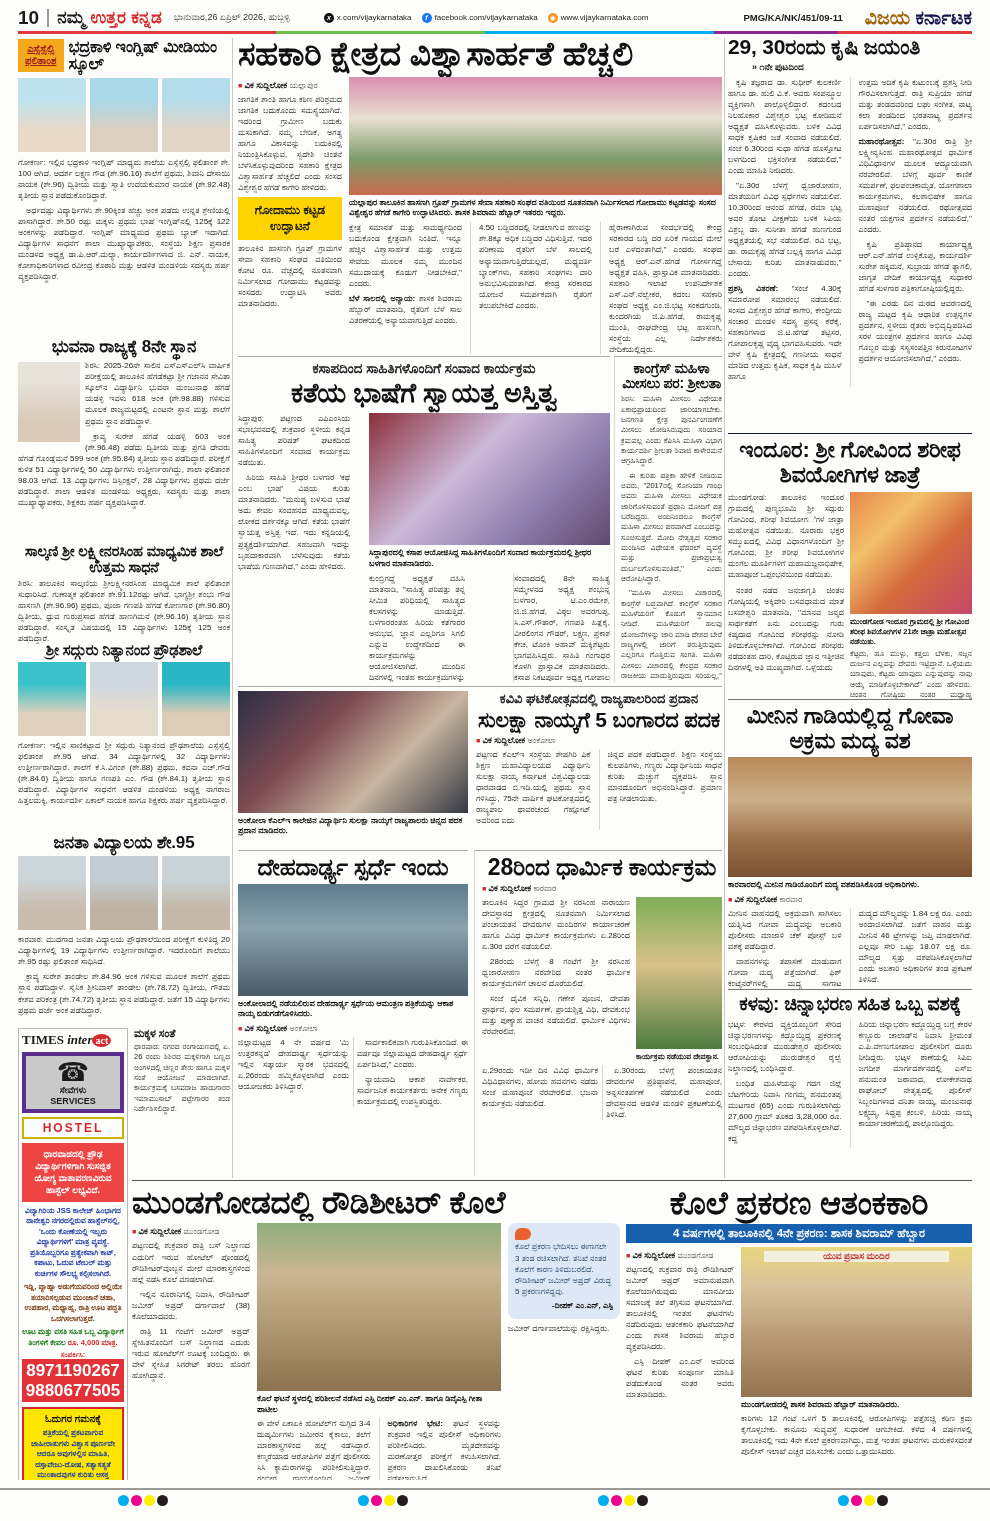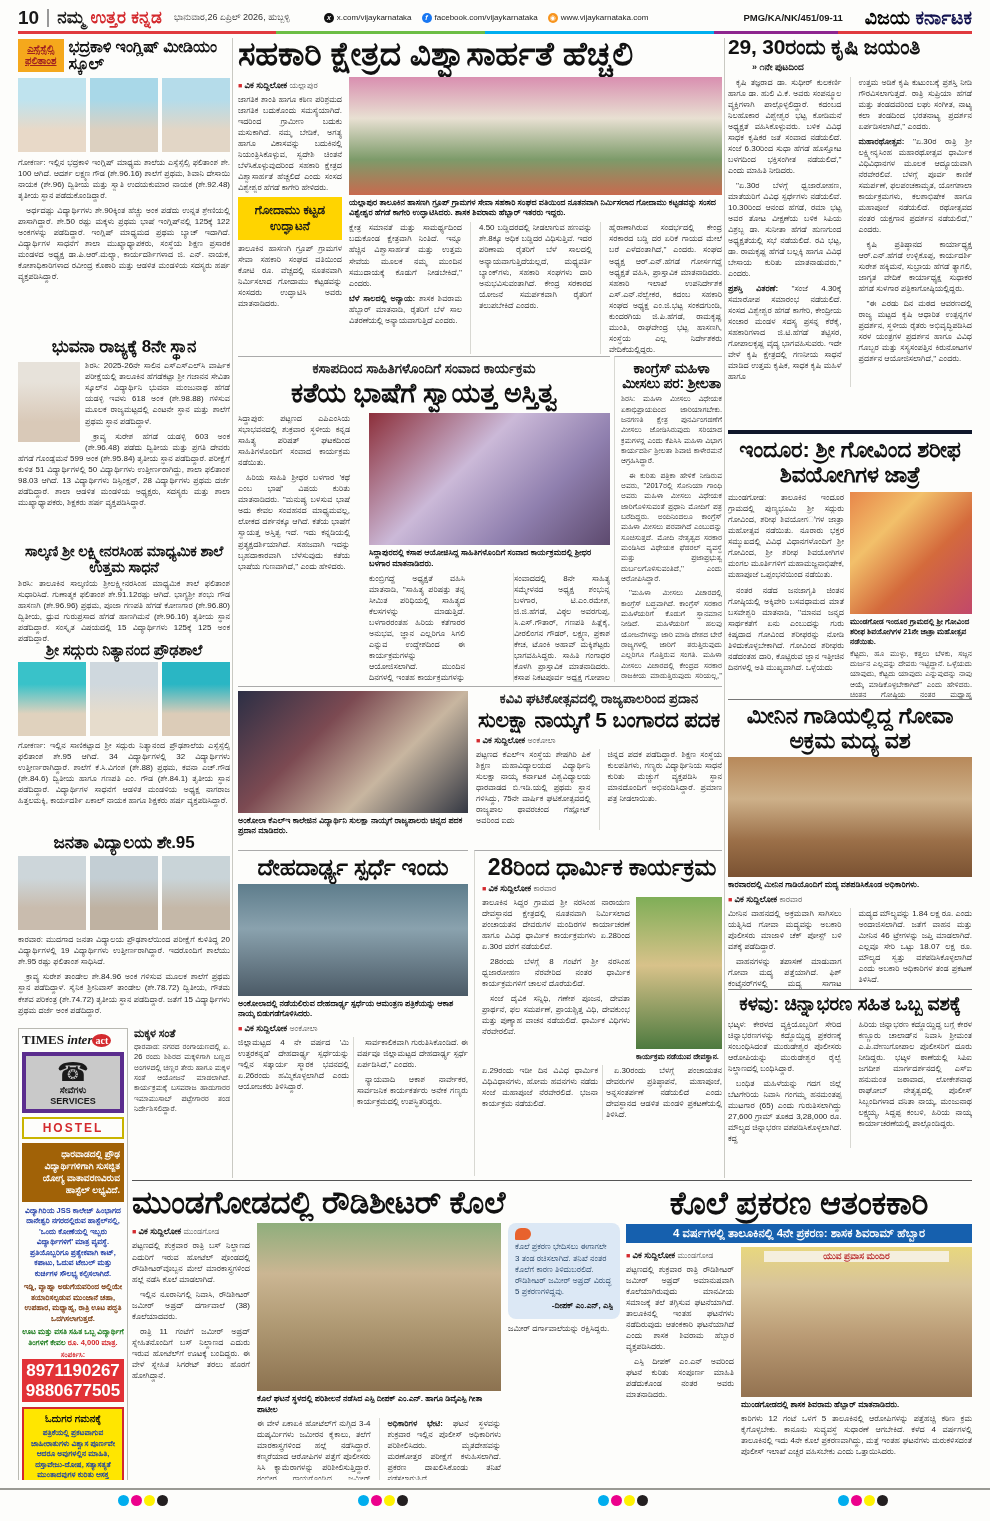--- a/index.html
+++ b/index.html
@@ -14,21 +14,21 @@
   .edname { font-size:17px; font-weight:bold; letter-spacing:.2px; }
   .edname .red { color:#d42a2e; }
   .mdate { font-size:9px; color:#333; margin-left:4px; }
   .social { display:flex; gap:10px; margin-left:26px; font-size:8px; color:#222; align-items:center; }
   .social .it { display:flex; gap:3px; align-items:center; }
   .sic { width:10px; height:10px; border-radius:50%; color:#fff; font-size:7px; font-weight:bold;
          display:inline-flex; align-items:center; justify-content:center; }
   .sic.x { background:#111; } .sic.fb { background:#1877f2; } .sic.gl { background:#f7941d; }
   .regno { font-size:9.5px; font-weight:bold; margin-left:auto; }
   .vklogo { font-size:19px; font-weight:bold; margin-left:14px; }
-  .vklogo .a { color:#000000;text-align:center; } .vklogo .b { color:#141450; }
+  .vklogo .a { color:#a16207;text-align:center; } .vklogo .b { color:#141450; }
   #rainbow { position:absolute; left:18px; right:18px; top:31px; height:3px; display:flex; }
   #rainbow i { display:block; height:3px; }
   
   .hl { font-weight:bold; color:#111; line-height:1.08; letter-spacing:-.2px; }
   .kick { font-weight:bold; text-align:center; color:#222; }
   .byline { font-size:8px; margin:3px 0; }
   .byline .sq { color:#d42a2e; font-size:7px; } .byline b { font-size:8.5px; } .byline .pl { color:#555; }
   .body { font-size:8px; line-height:1.38; text-align:justify; color:#222; }
   .body p { margin-bottom:4px; text-indent:8px; }
   .body p.np { text-indent:0; }
@@ -54,21 +54,21 @@
   .adblock { border:1px solid #b9b9b2; padding:3px; margin-bottom:5px; }
   .timeslogo { font-size:13px; font-weight:bold; font-family:"Liberation Serif",serif; }
   .timeslogo .it { font-style:italic; }
   .timeslogo .act { background:#d42a2e; color:#fff; border-radius:50%; padding:1px 3px; font-size:10px; }
   .phonebox { background:#5b2d8e; padding:4px; margin:4px 0; }
   .phonebox .inner { background:#c9c9c9; text-align:center; padding:3px; }
   .phonebox .tel { font-size:26px; line-height:1; }
   .phonebox .svlab { font-size:9px; font-weight:bold; }
   .hostel { border:2px solid #c9b400; color:#d42a2e; font-weight:bold; text-align:center; font-size:12px;
             letter-spacing:2px; padding:2px; margin:4px 0; }
-  .redad { background:#a16207; color:#fff; font-weight:bold; font-size:9px; line-height:1.35; text-align:right;
+  .redad { background:#ef4444; color:#fff; font-weight:bold; font-size:9px; line-height:1.35; text-align:center;
            padding:5px 4px; margin:4px 0; }
   .adtxt { font-size:7.5px; font-weight:bold; line-height:1.4; text-align:center; }
   .adtxt.blue { color:#2440a8; } .adtxt.maroon { color:#7a3b10; } .adtxt.green { color:#1a7a1a; }
   .adtxt .red { color:#d42a2e; }
   .contact { color:#d42a2e; font-size:7px; font-weight:bold; text-align:center; margin-top:3px; }
   .numbox { background:#e23237; color:#fff; font-weight:bold; font-size:17px; text-align:center;
             line-height:1.15; padding:2px 0; }
   .readers { background:#ffe600; border:2px solid #d42a2e; padding:4px; margin-top:5px; }
   .readers .t { text-align:center; font-weight:bold; font-size:10px; color:#111; margin-bottom:3px; }
   .readers .b { font-size:7.5px; font-weight:bold; color:#1a3faa; line-height:1.4; text-align:center; }
@@ -255,21 +255,21 @@
               <p class="np">ಸಂವಾದದಲ್ಲಿ 8ನೇ ಸಾಹಿತ್ಯ ಸಮ್ಮೇಳನದ ಅಧ್ಯಕ್ಷ ಶಂಭುನ್ನ ಬಳಗಾರ, ಟಿ.ಎಂ.ರಮೇಶ, ಜಿ.ಜಿ.ಹೆಗಡೆ, ವಿಠ್ಠಲ ಅವರಗುಪ್ಪ, ಸಿ.ಎಸ್.ಗೌತಾರ್, ಗಣಪತಿ ಹಿತ್ಲೆಕೈ, ವೀರಲಿಂಗನ ಗೌಡರ್, ಲಕ್ಷ್ಮಣ, ಪ್ರಕಾಶ ಕೇಚ, ಟೊಂಕಿ ಅಹಾವ್ ಮಕ್ಕಿಶೆಟ್ಟರು ಭಾಗವಹಿಸಿದ್ದರು. ಸಾಹಿತಿ ಗಂಗಾಧರ ಕೊಳಗಿ ಪ್ರಾಸ್ತಾವಿಕ ಮಾತನಾಡಿದರು. ಕಸಾಪ ನಿಕಟಪೂರ್ವ ಅಧ್ಯಕ್ಷ ಗೋಪಾಲ ನಾಯ್ಕ ಸ್ವಾಗತಿಸಿದರು. ಪ್ರಕಾಶ ಕೇಚ್ ವಂದಿಸಿದರು.</p>
             </div>
         </div>
       </div>
     </div>
   </div>
 
   <div class="sec" style="left:614px; top:356px; width:108px; height:326px; border-top:1px solid #aaa; border-left:1px solid #d8d8d2; padding:4px 0 0 6px;">
     <div class="hl" style="font-size:14px; text-align:center;">ಕಾಂಗ್ರೆಸ್ ಮಹಿಳಾ ಮೀಸಲು ಪರ: ಶ್ರೀಲತಾ</div>
     <div class="body sml" style="margin-top:3px;">
-      <p class="np">ಶಿರಸಿ: ಮಹಿಳಾ ಮೀಸಲು ವಿಧೇಯಕ ಏಕಾಭಿಪ್ರಾಯದಿಂದ ಜಾರಿಯಾಗಬೇಕು. ಜನಗಣತಿ ಕ್ಷೇತ್ರ ಪುನರ್ವಿಂಗಡಣೆಗೆ ಮೀಸಲು ಜೋಡಿಸಿರುವುದು ಸರಿಯಾದ ಕ್ರಮಗಳನ್ಲ ಎಂದು ಕೆಪಿಸಿಸಿ ಮಹಿಳಾ ವಿಭಾಗ ಕಾರ್ಯದರ್ಶಿ ಶ್ರೀಲತಾ ಶಿವಾಜಿ ಕಾಳೇರಮನೆ ಆಗ್ರಹಿಸಿದ್ದಾರೆ.</p>
+      <p class="np">ಶಿರಸಿ: ಮಹಿಳಾ ಮೀಸಲು ವಿಧೇಯಕ ಏಕಾಭಿಪ್ರಾಯದಿಂದ ಜಾರಿಯಾಗಬೇಕು. ಜನಗಣತಿ ಕ್ಷೇತ್ರ ಪುನರ್ವಿಂಗಡಣೆಗೆ ಮೀಸಲು ಜೋಡಿಸಿರುವುದು ಸರಿಯಾದ ಕ್ರಮವಲ್ಲ ಎಂದು ಕೆಪಿಸಿಸಿ ಮಹಿಳಾ ವಿಭಾಗ ಕಾರ್ಯದರ್ಶಿ ಶ್ರೀಲತಾ ಶಿವಾಜಿ ಕಾಳೇರಮನೆ ಆಗ್ರಹಿಸಿದ್ದಾರೆ.</p>
       <p>ಈ ಕುರಿತು ಪತ್ರಿಕಾ ಹೇಳಿಕೆ ನೀಡಿರುವ ಅವರು, ''2017ರಲ್ಲಿ ಸೋನಿಯಾ ಗಾಂಧಿ ಅವರು ಮಹಿಳಾ ಮೀಸಲು ವಿಧೇಯಕ ಜಾರಿಗೊಳಿಸುವಂತೆ ಪ್ರಧಾನಿ ಮೋದಿಗೆ ಪತ್ರ ಬರೆದಿದ್ದರು. ಅಂದಿನಿಂದಲೂ ಕಾಂಗ್ರೆಸ್ ಮಹಿಳಾ ಮೀಸಲು ಪರವಾಗಿದೆ ಎಂಬುದನ್ನು ಸೂಚಿಸುತ್ತದೆ. ಮೋದಿ ನೇತೃತ್ವದ ಸರಕಾರ ಮಂಡಿಸಿದ ವಿಧೇಯಕ ಫೆಡರಲ್ ವ್ಯವಸ್ಥೆ ಮತ್ತು ಪ್ರಜಾಪ್ರಭುತ್ವ ದುರ್ಬಲಗೊಳಿಸುವಂತಿದೆ,'' ಎಂದು ಆರೋಪಿಸಿದ್ದಾರೆ.</p>
       <p>''ಮಹಿಳಾ ಮೀಸಲು ವಿಚಾರದಲ್ಲಿ ಕಾಂಗ್ರೆಸ್ ಬದ್ಧವಾಗಿದೆ. ಕಾಂಗ್ರೆಸ್ ಸರಕಾರ ಮಹಿಳೆಯರಿಗೆ ಕೊಡುಗೆ ಸ್ಥಾನಮಾನ ನೀಡಿದೆ. ಮಹಿಳೆಯರಿಗೆ ಹಲವು ಯೋಜನೆಗಳನ್ನು ಜಾರಿ ಮಾಡಿ ದೇಶದ ಬೇರೆ ರಾಜ್ಯಗಳಲ್ಲಿ ಜಾರಿಗೆ ತರುತ್ತಿರುವುದು ಎಲ್ಲರಿಗೂ ಗೊತ್ತಿರುವ ಸಂಗತಿ. ಮಹಿಳಾ ಮೀಸಲು ವಿಚಾರದಲ್ಲಿ ಕೇಂದ್ರದ ಸರಕಾರ ರಾಜಕೀಯ ಮಾಡುತ್ತಿರುವುದು ಸರಿಯಲ್ಲ,'' ಎಂದು ಅವರು ತಿಳಿಸಿದ್ದಾರೆ.</p>
     </div>
   </div>
 
   <div class="sec" style="left:238px; top:686px; width:484px; height:160px; border-top:1px solid #aaa; padding-top:4px;">
     <div style="display:flex; gap:8px;">
       <div style="width:230px; flex:none;">
         <div class="photo" style="width:100%; height:122px; background:linear-gradient(135deg,#2c2f45 0%,#7c4a52 35%,#c8b6a0 65%,#343843 100%);"></div>
         <div class="cap">ಅಂಕೋಲಾ ಕೆಎಲ್ಇ ಕಾಲೇಜಿನ ವಿದ್ಯಾರ್ಥಿನಿ ಸುಲಕ್ಷಾ ನಾಯ್ಕಗೆ ರಾಜ್ಯಪಾಲರು ಚಿನ್ನದ ಪದಕ ಪ್ರದಾನ ಮಾಡಿದರು.</div>
@@ -315,21 +315,21 @@
         <div class="photo" style="width:100%; height:152px; background:linear-gradient(180deg,#7fae57 0%,#d8c28a 45%,#4d7a3f 100%);"></div>
         <div class="cap sml">ಕಾರ್ಯಕ್ರಮ ನಡೆಯುವ ದೇವಸ್ಥಾನ.</div>
       </div>
     </div>
     <div class="c2 body" style="margin-top:3px;">
       <p class="np">ಏ.29ರಂದು ಇಡೀ ದಿನ ವಿವಿಧ ಧಾರ್ಮಿಕ ವಿಧಿವಿಧಾನಗಳು, ಹೋಮ ಹವನಗಳು ನಡೆದು ಸಂಜೆ ಮಹಾಪೂಜೆ ನೆರವೇರಲಿದೆ. ಭಜನಾ ಕಾರ್ಯಕ್ರಮ ನಡೆಯಲಿದೆ.</p>
       <p>ಏ.30ರಂದು ಬೆಳಗ್ಗೆ ಪಂಚಾಯತನ ದೇವರುಗಳ ಪ್ರತಿಷ್ಠಾಪನೆ, ಮಹಾಪೂಜೆ, ಅನ್ನಸಂತರ್ಪಣೆ ನಡೆಯಲಿದೆ ಎಂದು ದೇವಸ್ಥಾನದ ಆಡಳಿತ ಮಂಡಳಿ ಪ್ರಕಟಣೆಯಲ್ಲಿ ತಿಳಿಸಿದೆ.</p>
     </div>
   </div>
 
-  <div class="sec" style="left:728px; top:36px; width:244px; height:398px; border-bottom:4px solid #0f172a; padding-bottom:20px;">
+  <div class="sec" style="left:728px; top:36px; width:244px; height:398px; border-bottom:1px solid #0f172a; padding-bottom:20px;">
     <div class="hl" style="font-size:21px;">29, 30ರಂದು ಕೃಷಿ ಜಯಂತಿ</div>
     <div style="font-size:9px; font-weight:bold; margin:3px 0 4px 24px;">» ೧ನೇ ಪುಟದಿಂದ</div>
     <div style="display:flex; gap:8px;">
       <div class="body" style="flex:1;">
         <p>ಕೃಷಿ ತಜ್ಞರಾದ ಡಾ. ಸುಧೀರ್ ಕುಲಕರ್ಣಿ ಹಾಗೂ ಡಾ. ಹುಲಿ ವಿ.ಕೆ. ಅವರು ಸಂಪನ್ಮೂಲ ವ್ಯಕ್ತಿಗಳಾಗಿ ಪಾಲ್ಗೊಳ್ಳಲಿದ್ದಾರೆ. ಕದಂಬದ ನಿಲಹೊಕಾರ ವಿಶ್ವೇಶ್ವರ ಭಟ್ಟ ಕೋಡಿಮನೆ ಅಧ್ಯಕ್ಷತೆ ವಹಿಸಿಕೊಳ್ಳುವರು. ಬಳಿಕ ವಿವಿಧ ಸಾಧಕ ಕೃಷಿಕರ ಜತೆ ಸಂವಾದ ನಡೆಯಲಿದೆ. ಸಂಜೆ 6.30ರಿಂದ ಸುಧಾ ಹೆಗಡೆ ಹೊಸ್ತೋಟ ಬಳಗದಿಂದ ಭಕ್ತಿಸಂಗೀತ ನಡೆಯಲಿದೆ,'' ಎಂದು ಮಾಹಿತಿ ನೀಡಿದರು.</p>
         <p>''ಏ.30ರ ಬೆಳಗ್ಗೆ ಧ್ವಜಾರೋಹಣ, ಮಾತೆಯರಿಗೆ ವಿವಿಧ ಸ್ಪರ್ಧೆಗಳು ನಡೆಯಲಿವೆ. 10.30ರಿಂದ ಆನಂದ ಹೆಗಡೆ, ರಮಾ ಭಟ್ಟ ಅವರ ತೋಟ ವೀಕ್ಷಣೆಯ ಬಳಿಕ ಸಿಪಿಯ ವಿಶ್ರಬ್ಬ ಡಾ. ಸುನೀತಾ ಹೆಗಡೆ ಹುಣಗುಂದ ಅಧ್ಯಕ್ಷತೆಯಲ್ಲಿ ಸಭೆ ನಡೆಯಲಿದೆ. ರವಿ ಭಟ್ಟ, ಡಾ. ರಾಮಕೃಷ್ಣ ಹೆಗಡೆ ಬಲ್ಲಕ್ಕಿ ಹಾಗೂ ವಿವಿಧ ಬೇಸಾಯ ಕುರಿತು ಮಾತನಾಡುವರು,'' ಎಂದರು.</p>
         <p class="np"><b class="lead">ಪ್ರಶಸ್ತಿ ವಿತರಣೆ:</b> <span>''ಸಂಜೆ 4.30ಕ್ಕೆ ಸಮಾರೋಪ ಸಮಾರಂಭ ನಡೆಯಲಿದೆ. ಸಂಸದ ವಿಶ್ವೇಶ್ವರ ಹೆಗಡೆ ಕಾಗೇರಿ, ಕೇಂದ್ರೀಯ ಸಂಚಾರ ಮಂಡಳ ಸದಸ್ಯ ಪ್ರಸನ್ನ ಕೆರೆಕೈ, ಸಹಕಾರಿಗಳಾದ ಜಿ.ಟಿ.ಹೆಗಡೆ ತಟ್ಟಿಸರ, ಗೋಪಾಲಕೃಷ್ಣ ವೈದ್ಯ ಭಾಗವಹಿಸುವರು. ಇದೇ ವೇಳೆ ಕೃಷಿ ಕ್ಷೇತ್ರದಲ್ಲಿ ಗಣನೀಯ ಸಾಧನೆ ಮಾಡಿದ ಉತ್ತಮ ಕೃಷಿಕ, ಸಾಧಕ ಕೃಷಿ ಮಹಿಳೆ ಹಾಗೂ</span></p>
       </div>
       <div class="body" style="flex:1; border-left:1px solid #d8d8d2; padding-left:8px;">
         <p class="np">ಉತ್ತಮ ಅಡಿಕೆ ಕೃಷಿ ಕುಟುಂಬಕ್ಕೆ ಪ್ರಶಸ್ತಿ ನೀಡಿ ಗೌರವಿಸಲಾಗುತ್ತದೆ. ರಾತ್ರಿ ಸುಪ್ರಿಯಾ ಹೆಗಡೆ ಮತ್ತು ತಂಡದವರಿಂದ ಲಘು ಸಂಗೀತ, ನಾಟ್ಯ ಕಲಾ ತಂಡದಿಂದ ಭರತನಾಟ್ಯ ಪ್ರದರ್ಶನ ಏರ್ಪಡಿಸಲಾಗಿದೆ,'' ಎಂದರು.</p>

